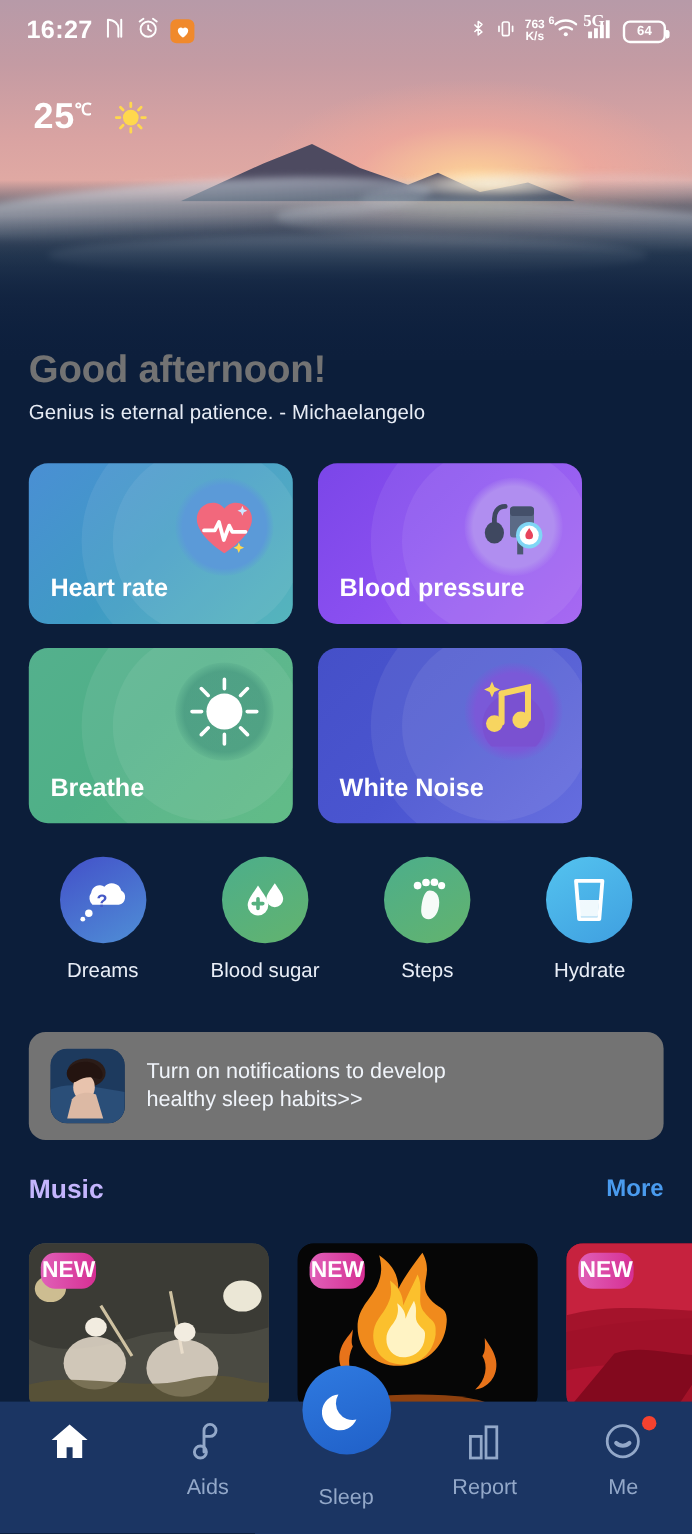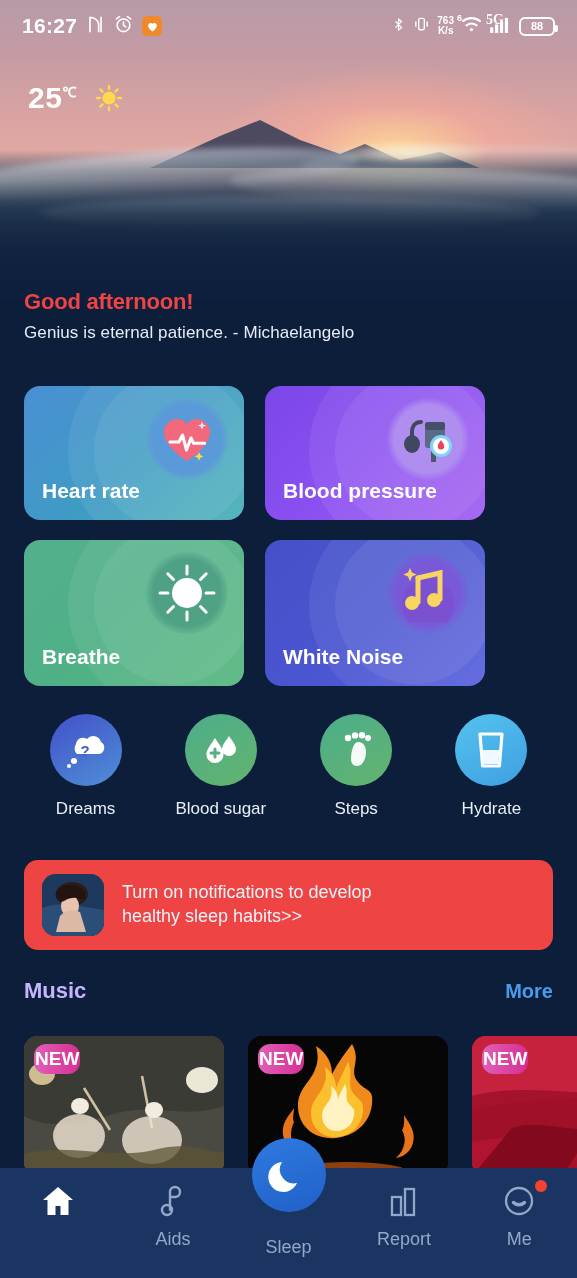--- a/index.html
+++ b/index.html
@@ -58,21 +58,21 @@
   .weather-row { position:absolute; top:72px; left:0; width:577px; height:52px;
                  display:flex; align-items:center; padding:0 28px; z-index:25; }
   .temp { color:#fff; font-size:30px; font-weight:700; letter-spacing:.5px; }
   .temp sup { font-size:14px; font-weight:700; vertical-align:super; }
   .sun-ico { margin-left:18px; width:28px; height:28px; position:relative; }
   .horoscope { margin-left:auto; display:flex; align-items:center; gap:11px; }
   .horoscope-label { color:#fff; font-size:20px; font-weight:700; }
 
   
   .greeting { position:absolute; top:289px; left:24px; z-index:20; }
-  .greet-title { color:#ef4444; font-size:22px; font-weight:700; letter-spacing:-.2px; }
+  .greet-title { color:#737373; font-size:32px; font-weight:700; letter-spacing:-.2px; }
   .greet-quote { color:#e7ecf5; font-size:17px; margin-top:8px; letter-spacing:.1px; }
 
   
   .cards { position:absolute; top:386px; left:24px; width:529px; display:flex; flex-wrap:wrap; gap:20px 21px; }
   .card { width:220px; height:134px; border-radius:16px; position:relative; overflow:hidden; }
   .card.tall { height:146px; }
   .card-label { position:absolute; left:18px; bottom:17px; color:#fff; font-size:21px; font-weight:700; z-index:3; }
   .card .rings { position:absolute; right:-34px; top:-40px; width:210px; height:210px; border-radius:50%;
                  background:rgba(255,255,255,.07); }
   .card .rings::before { content:""; position:absolute; left:26px; top:26px; width:158px; height:158px;
@@ -89,21 +89,21 @@
   .q-item { display:flex; flex-direction:column; align-items:center; gap:13px; width:110px; }
   .q-circle { width:72px; height:72px; border-radius:50%; display:flex; align-items:center; justify-content:center; }
   .q-dreams { background:linear-gradient(150deg,#4350c9,#4f8fd6); }
   .q-sugar  { background:linear-gradient(150deg,#4cae8b,#63b36e); }
   .q-hydrate{ background:linear-gradient(150deg,#54c3ef,#3f9fe0); }
   .q-steps  { background:linear-gradient(150deg,#4cae8b,#63b36e); }
   .q-label { color:#e9eef7; font-size:17px; }
 
   
   .notify { position:absolute; top:860px; left:24px; width:529px; height:90px;
-            background:#ef4444; border-radius:14px; display:flex; align-items:center; padding:0 18px; gap:18px; }
+            background:#737373; border-radius:14px; display:flex; align-items:center; padding:0 18px; gap:18px; }
   .notify-thumb { width:62px; height:62px; border-radius:14px; overflow:hidden; position:relative;
                   background:linear-gradient(160deg,#2d4a72,#12243f); flex:none; }
   .notify-text { color:#f0f4fa; font-size:18px; line-height:1.32; }
 
   
   .music-head { position:absolute; top:978px; left:24px; width:529px; display:flex; align-items:center; justify-content:space-between; }
   .music-title { color:#c4b5fd; font-size:22px; font-weight:700; }
   .music-more { color:#4a9bee; font-size:20px; font-weight:700; }
 
   .music-row { position:absolute; top:1036px; left:24px; width:553px; height:140px; display:flex; gap:24px; overflow:hidden; }
@@ -196,21 +196,21 @@
       <span style="position:relative;">
         <svg width="23" height="17" viewBox="0 0 24 18">
             <rect x="1" y="12" width="3.4" height="6" fill="#fff"></rect>
             <rect x="6.2" y="9" width="3.4" height="9" fill="#fff"></rect>
             <rect x="11.4" y="6" width="3.4" height="12" fill="#fff"></rect>
             <rect x="16.6" y="2" width="3.4" height="16" fill="#fff"></rect>
           </svg>
         <b style="position:absolute;left:-3px;top:-4px;font-size:14px;color:#fff;font-family:Liberation Serif, serif;">5G</b>
       </span>
       <span class="batt">
-        <span>88</span>
+        <span>64</span>
       </span>
     </div>
   </div>
 
   <div class="weather-row">
     <div class="temp">
       <span>25</span><sup>℃</sup>
     </div>
     <span class="sun-ico">
       <svg width="28" height="28" viewBox="0 0 24 24">

